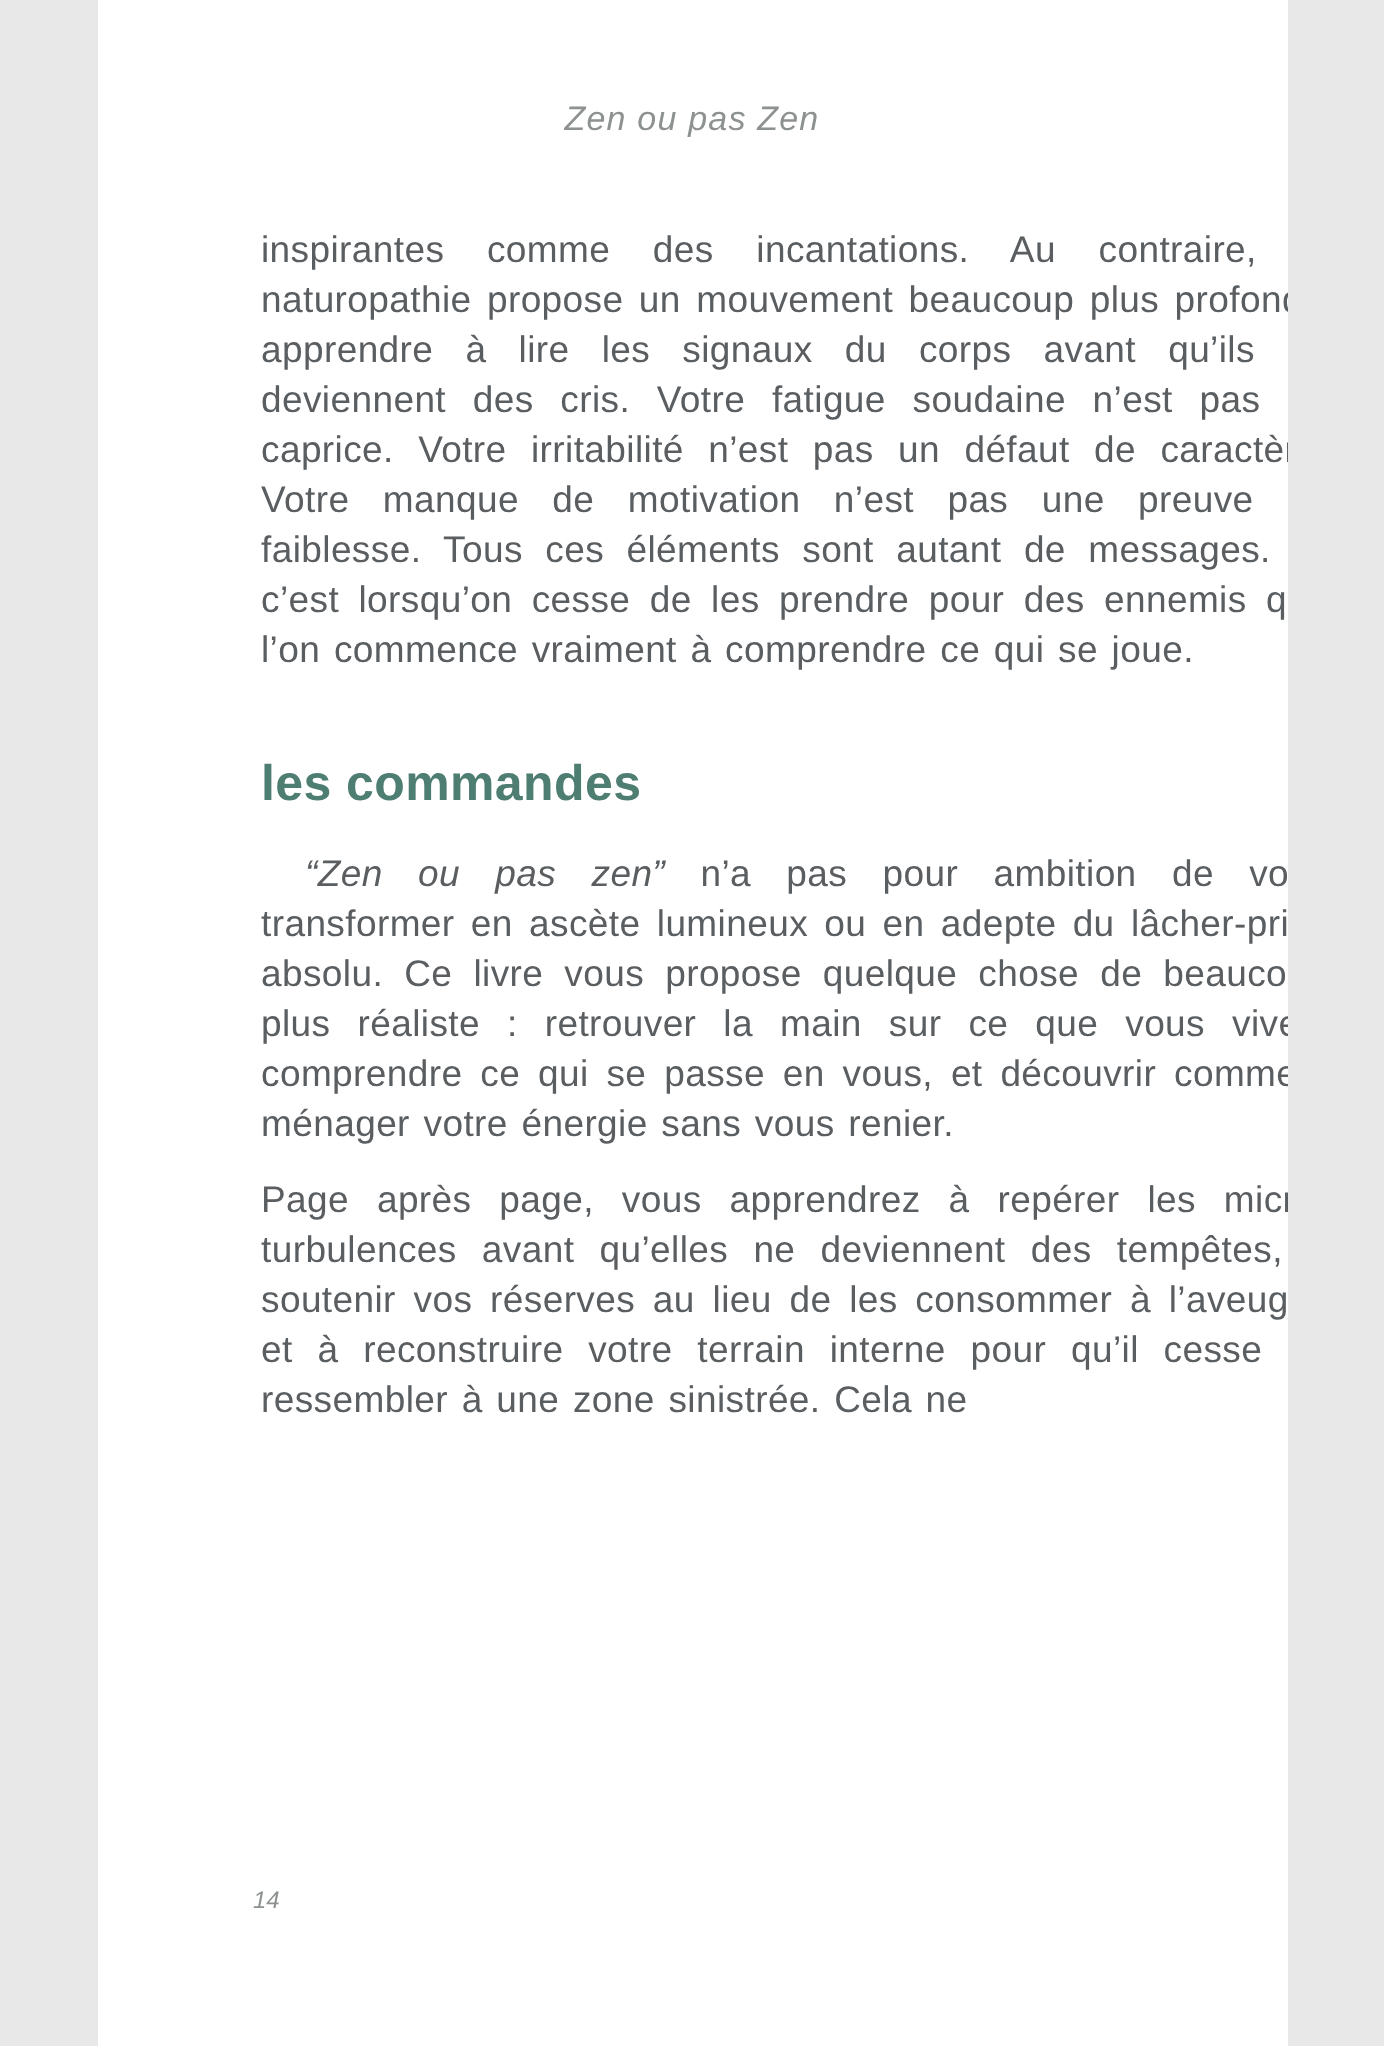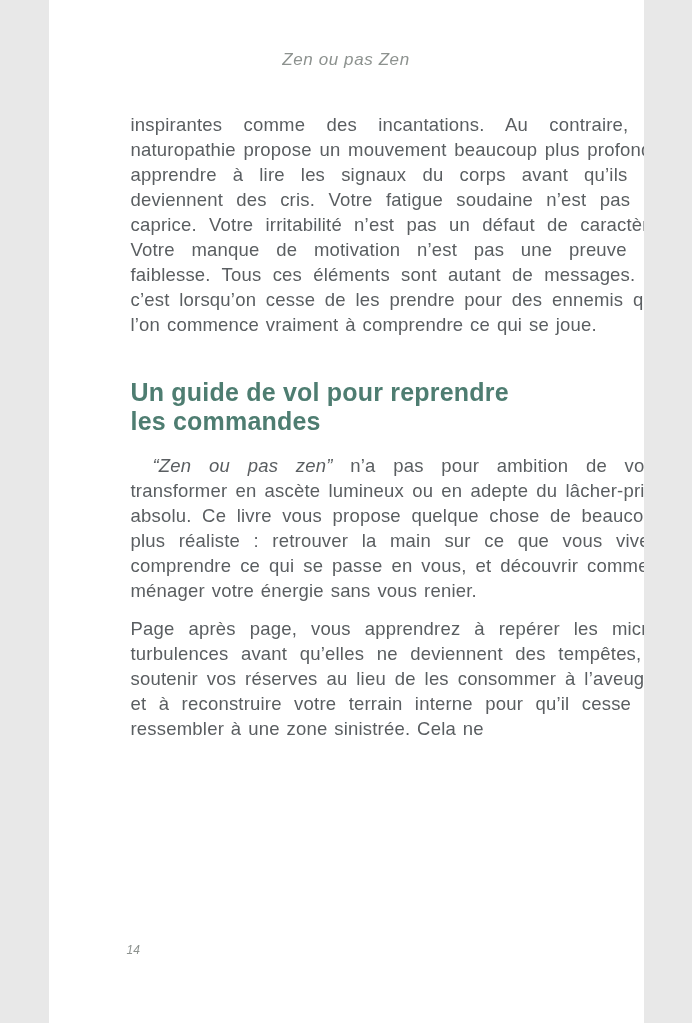--- a/index.html
+++ b/index.html
@@ -73,21 +73,20 @@
 <div class="page">
 
   <div class="running-header">Zen ou pas Zen</div>
 
   <div class="content">
 
     <p class="body-para">inspirantes comme des incantations. Au contraire, la naturopathie propose un mouvement beaucoup plus profond : apprendre à lire les signaux du corps avant qu’ils ne deviennent des cris. Votre fatigue soudaine n’est pas un caprice. Votre irritabilité n’est pas un défaut de caractère. Votre manque de motivation n’est pas une preuve de faiblesse. Tous ces éléments sont autant de messages. Et c’est lorsqu’on cesse de les prendre pour des ennemis que l’on commence vraiment à comprendre ce qui se joue.</p>
 
 
     <h2 class="section-heading">
-      <span class="heading-line">Un guide de vol pour reprendre</span>
       <span class="heading-line">les commandes</span>
     </h2>
 
     <p class="body-para"><em class="book-title-ref">“Zen ou pas zen”</em><span> n’a pas pour ambition de vous transformer en ascète lumineux ou en adepte du lâcher-prise absolu. Ce livre vous propose quelque chose de beaucoup plus réaliste : retrouver la main sur ce que vous vivez, comprendre ce qui se passe en vous, et découvrir comment ménager votre énergie sans vous renier.</span></p>
 
     <p class="body-para">Page après page, vous apprendrez à repérer les micro-turbulences avant qu’elles ne deviennent des tempêtes, à soutenir vos réserves au lieu de les consommer à l’aveugle, et à reconstruire votre terrain interne pour qu’il cesse de ressembler à une zone sinistrée. Cela ne</p>
 
   </div>
 
   <div class="page-number">14</div>

